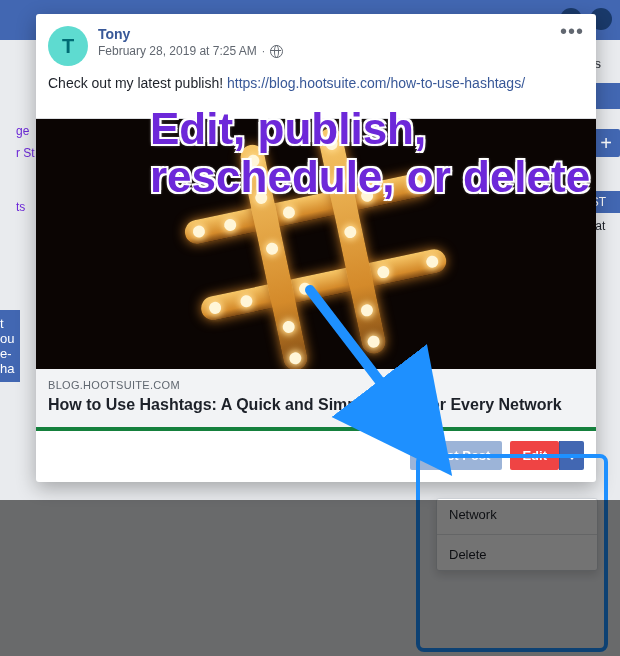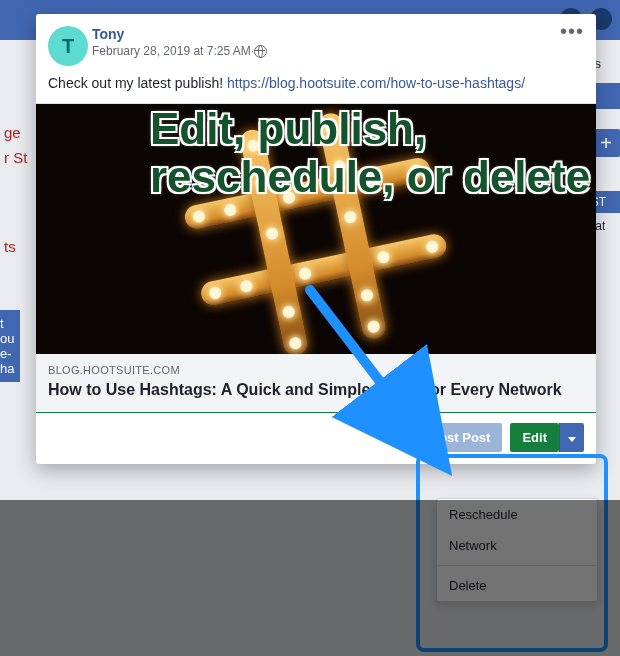--- a/index.html
+++ b/index.html
@@ -5,65 +5,65 @@
 html,body{margin:0;padding:0;font-family:-apple-system,BlinkMacSystemFont,"Segoe UI",Helvetica,Arial,sans-serif;background:#e9ebee;width:620px;height:656px;overflow:hidden}
 .bg{position:absolute;inset:0;background:#e9ebee}
 .bg .strip{position:absolute;background:#4267B2;height:40px;width:620px;top:0;left:0}
 .bg .side{position:absolute;right:0;top:44px;width:70px;font-size:13px;color:#1d2129}
 .bg .side .settings{padding:12px 4px}
 .bg .side .tryit{background:#4267B2;color:#fff;font-size:12px;padding:6px 4px;white-space:nowrap}
 .bg .side .plus{margin-top:20px;background:#4267B2;color:#fff;width:28px;height:28px;display:flex;align-items:center;justify-content:center;float:right;border-radius:2px;font-size:20px}
 .bg .side .pages{clear:both;font-size:12px;color:#606770;padding:10px 4px}
 .bg .side .sched{background:#4267B2;color:#fff;font-size:12px;padding:4px 2px;white-space:nowrap}
 .bg .side .date{font-size:12px;padding:6px 2px;color:#1d2129;white-space:nowrap}
-.bg .leftcol{position:absolute;left:4px;top:120px;width:20px;font-size:15px;color:#b91c1c}
+.bg .leftcol{position:absolute;left:16px;top:120px;width:20px;font-size:12px;color:#6d28d9}
 .bg .leftcol div{padding:4px 0;white-space:nowrap}
 .bg .leftbox{position:absolute;left:0;top:310px;background:#4267B2;color:#fff;font-size:13px;width:20px;padding:6px 0}
 .bg .topicons{position:absolute;right:8px;top:8px;display:flex;gap:8px}
 .bg .topicons span{width:22px;height:22px;border-radius:50%;background:#1a3a6b;display:inline-block}
 .dim{position:absolute;inset:0;background:rgba(0,0,0,.55);top:500px}
 .modal{position:absolute;left:36px;top:14px;width:560px;background:#fff;border-radius:3px;box-shadow:0 6px 20px rgba(0,0,0,.3)}
 .post-head{display:flex;align-items:flex-start;padding:12px 12px 8px 12px}
 .avatar{width:40px;height:40px;border-radius:50%;background:#5edbd0;color:#006b73;display:flex;align-items:center;justify-content:center;font-weight:600;font-size:20px;flex-shrink:0}
-.head-text{margin-left:4px;flex:1}
+.head-text{margin-left:10px;flex:1}
 .author{color:#385898;font-weight:600;font-size:14px}
-.meta{color:#616770;font-size:12px;margin-top:2px;display:flex;align-items:center;}
+.meta{color:#616770;font-size:12px;margin-top:2px;display:flex;align-items:center;gap:5px}
 .meta .dot{font-size:10px}
 .meta .globe{width:11px;height:11px;border:1px solid #616770;border-radius:50%;position:relative;display:inline-block}
 .meta .globe:before{content:"";position:absolute;left:3px;top:-1px;width:3px;height:11px;border:1px solid #616770;border-radius:50%}
 .meta .globe:after{content:"";position:absolute;top:4px;left:-1px;height:1px;width:11px;background:#616770}
 .post-menu{color:#616770;font-size:20px;line-height:10px;letter-spacing:1px;cursor:pointer}
 .post-body{padding:0 12px 10px 12px;font-size:14px;color:#1d2129;line-height:1.35}
 .post-body a{color:#385898;text-decoration:none}
-.card{margin:0 0 0 0;border-top:1px solid #dddfe2;border-bottom:1px solid #15803d}
+.card{margin:15px 0 0 0;border-top:1px solid #dddfe2;border-bottom:4px solid #15803d}
 .card-img{height:250px;background:#0b0503;position:relative;overflow:hidden}
 .hash{position:absolute;left:50%;top:50%;transform:translate(-50%,-48%) rotate(-12deg);width:250px;height:230px}
 .hash .bar{position:absolute;background:linear-gradient(180deg,#f7c768,#d48a2a 70%,#7a4713);border-radius:14px;box-shadow:0 0 12px #b46f20}
 .hash .h{height:24px;width:250px}
 .hash .v{width:24px;height:230px}
 .hash .h1{top:62px}
 .hash .h2{top:140px}
 .hash .v1{left:70px}
 .hash .v2{left:150px}
 .hash .bulb{position:absolute;width:12px;height:12px;border-radius:50%;background:#fff6d8;box-shadow:0 0 6px 2px #ffd98a}
 .card-meta{padding:10px 12px 12px;background:#f2f3f5}
 .card-domain{font-size:11px;color:#606770;letter-spacing:.3px}
 .card-title{font-size:16px;font-weight:600;color:#1d2129;margin-top:4px;line-height:1.25}
 .post-foot{display:flex;justify-content:flex-end;padding:10px 12px 12px;gap:8px}
 .btn{font-size:13px;font-weight:600;padding:7px 12px;border-radius:2px;cursor:pointer}
 .btn-boost{background:#9cb4d8;color:#fff}
-.btn-edit{background:#15803d;color:#fff;display:flex;align-items:center}
+.btn-edit{background:#ef4444;color:#fff;display:flex;align-items:center}
 .btn-caret{background:#4267B2;color:#fff;padding:7px 8px;border-left:1px solid #36569a;border-radius:0 2px 2px 0;margin-left:-8px}
 .caret{width:0;height:0;border-left:4px solid transparent;border-right:4px solid transparent;border-top:5px solid #fff;display:inline-block}
 .dropdown{position:absolute;right:22px;top:498px;width:160px;background:#fff;border:1px solid #ccd0d5;border-radius:3px;box-shadow:0 4px 10px rgba(0,0,0,.15);font-size:13px;color:#1d2129}
 .dropdown .item{padding:8px 12px;cursor:pointer}
 .dropdown .sep{height:1px;background:#dddfe2;margin:4px 0}
 .highlight{position:absolute;right:12px;top:454px;width:184px;height:190px;border:4px solid #1e90ff;border-radius:8px;pointer-events:none}
 .arrow{position:absolute;left:300px;top:280px;pointer-events:none}
-.overlay-text{position:absolute;left:150px;top:105px;font-size:44px;font-weight:700;color:#14532d;line-height:1.1;text-shadow:-2px -2px 0 #fff,2px -2px 0 #fff,-2px 2px 0 #fff,2px 2px 0 #fff,0 0 4px #fff;pointer-events:none}
+.overlay-text{position:absolute;left:150px;top:105px;font-size:44px;font-weight:700;color:#6d28d9;line-height:1.1;text-shadow:-2px -2px 0 #fff,2px -2px 0 #fff,-2px 2px 0 #fff,2px 2px 0 #fff,0 0 4px #fff;pointer-events:none}
 </style>
 </head>
 <body>
 
 <div class="bg">
   <div class="strip"></div>
   <div class="topicons">
     <span></span>
     <span></span>
   </div>
@@ -71,21 +71,21 @@
     <div class="settings">Settings</div>
     <div class="tryit">Try it N</div>
     <div class="plus">+</div>
     <div class="pages">1 of 1</div>
     <div class="sched">uled (CST</div>
     <div class="date">8, 2019 at</div>
   </div>
   <div class="leftcol">
     <div>ge</div>
     <div>r St</div>
-    <div style="margin-top:64px">ts</div>
+    <div style="margin-top:32px">ts</div>
   </div>
   <div class="leftbox">
     <div>t ou</div>
     <div>e-ha</div>
   </div>
 </div>
 
 <div class="modal">
   <div class="post-head">
     <div class="avatar">T</div>
@@ -137,21 +137,20 @@
     </div>
   </div>
   <div class="post-foot">
     <div class="btn btn-boost">Boost Post</div>
     <div class="btn btn-edit">Edit</div>
     <div class="btn btn-caret"><span class="caret"></span></div>
   </div>
 </div>
 
 <div class="dropdown">
-  <div class="item">Reschedule</div>
   <div class="item">Network</div>
   <div class="sep"></div>
   <div class="item">Delete</div>
 </div>
 
 <div class="highlight"></div>
 
 <svg class="arrow" width="200" height="220">
   <defs>
       <marker id="ah" markerWidth="14" markerHeight="14" refX="10" refY="6" orient="auto">

